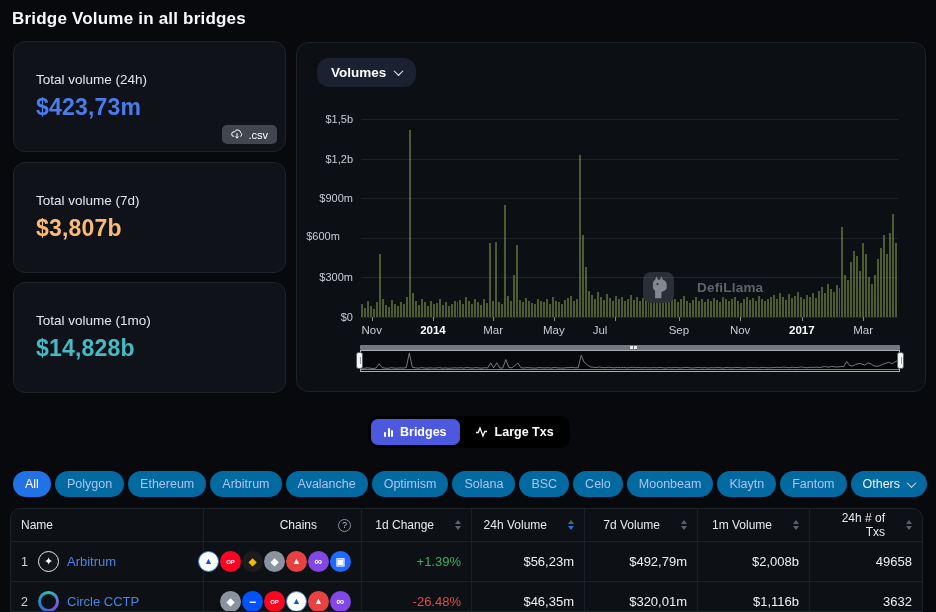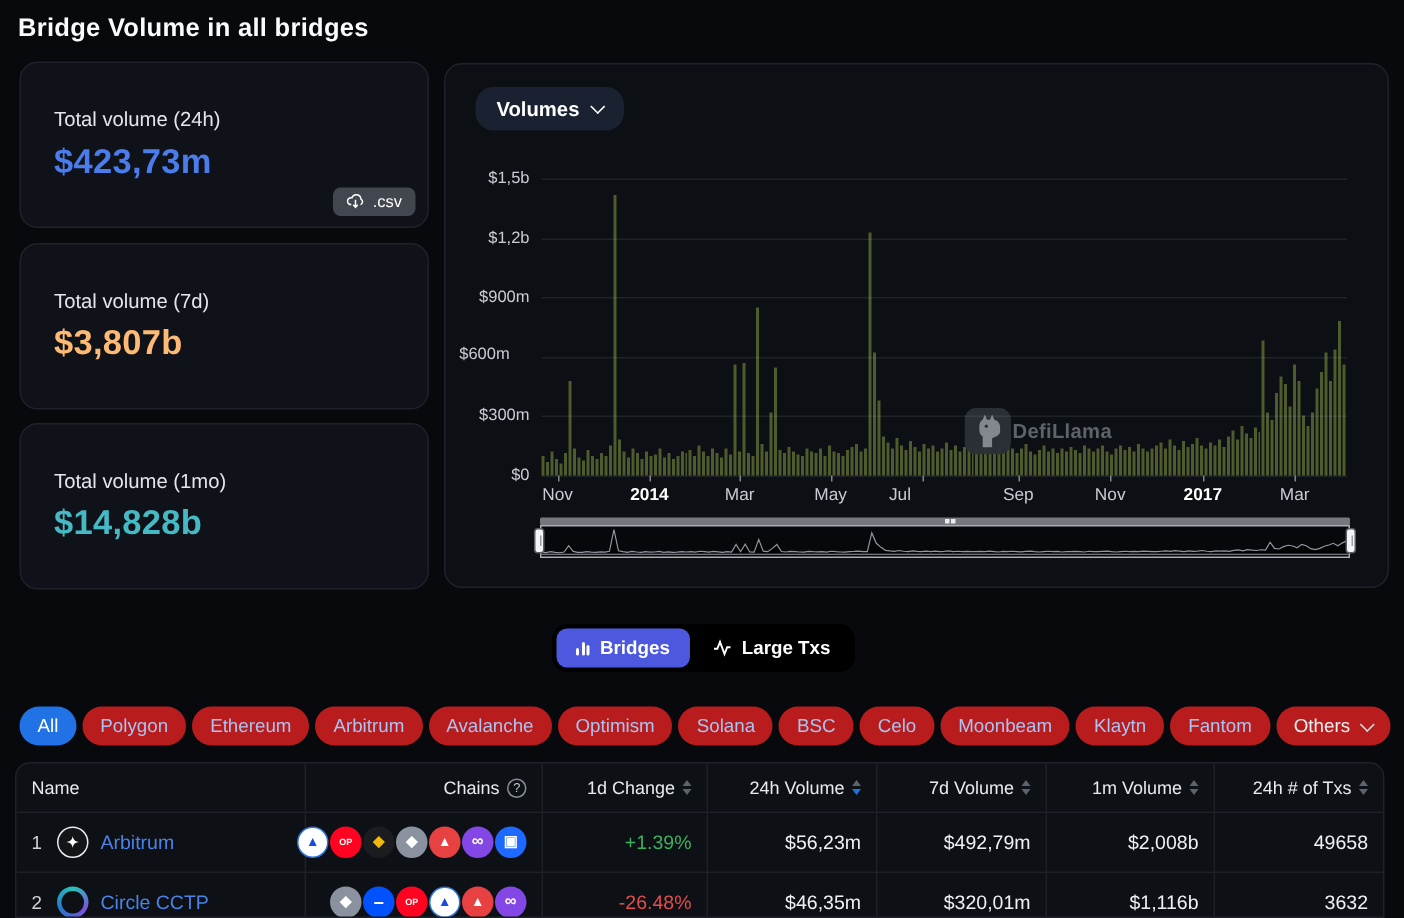--- a/index.html
+++ b/index.html
@@ -19,21 +19,21 @@
   .vol-pill { position:absolute; left:20px; top:15px; display:flex; align-items:center; gap:9px; background:#1a2130; border:none; border-radius:12px; padding:0 14px; height:29px; color:#fff; font-size:13.5px; font-weight:700; font-family:inherit; cursor:pointer; }
   .chev { width:7px; height:7px; border-right:1.6px solid #fff; border-bottom:1.6px solid #fff; transform:rotate(45deg) translate(-1px,-1px); display:inline-block; }
   .plot { position:absolute; left:64px; top:76px; width:537px; height:198px; }
   .gridline { position:absolute; left:0; width:537px; height:1px; background:rgba(160,168,180,.13); }
   .y-lab { position:absolute; right:545px; width:60px; text-align:right; font-size:11px; color:#c9cdd3; transform:translateY(-6px); }
   .bars { position:absolute; left:0; bottom:0; width:537px; height:198px; display:flex; align-items:flex-end; gap:1px; }
   .bar { flex:1 1 0; background:#4d5b2d; }
   .x-tick { position:absolute; width:1px; height:4px; top:198px; background:#83878d; }
   .x-lab { position:absolute; top:205px; transform:translateX(-50%); font-size:11.5px; color:#c9cdd3; white-space:nowrap; }
   .x-lab.bold { color:#ffffff; font-weight:700; }
-  .watermark { position:absolute; left:282px; top:153px; display:flex; align-items:center; gap:1px; opacity:.95; }
+  .watermark { position:absolute; left:282px; top:153px; display:flex; align-items:center; gap:23px; opacity:.95; }
   .wm-text { font-size:13.5px; font-weight:700; color:#63686f; letter-spacing:.2px; }
 
   
   .slider { position:absolute; left:60px; top:302px; width:546px; height:30px; }
   .slider-topbar { position:absolute; left:3px; right:3px; top:0; height:5px; background:#74787e; border-radius:1px; }
   .slider-grip { position:absolute; left:50%; top:1px; width:7px; height:3px; display:flex; gap:1px; }
   .slider-grip i { flex:1; background:#e8eaec; }
   .slider-box { position:absolute; left:3px; right:3px; top:5px; height:22px; border:1.4px solid #a9adb4; background:#07080b; overflow:hidden; }
   .slider-box svg { display:block; }
   .handle { position:absolute; top:7px; width:7px; height:17px; background:#f3f4f6; border:1px solid #5a5e64; border-radius:2.5px; }
@@ -42,32 +42,32 @@
 
   
   .toggle { position:absolute; left:368px; top:416px; background:#000; border-radius:10px; padding:3px; display:flex; gap:2px; }
   .tg-btn { display:flex; align-items:center; gap:7px; border:none; background:transparent; color:#fff; font-size:12.5px; font-weight:600; font-family:inherit; padding:6px 13px; border-radius:7px; cursor:pointer; }
   .tg-btn.active { background:#4c59df; }
   .bars-icon { display:inline-flex; align-items:flex-end; gap:1.5px; height:10px; }
   .bars-icon i { width:2px; background:#fff; border-radius:1px; }
 
   
   .pills { position:absolute; left:13px; right:13px; top:471px; display:flex; gap:4px; align-items:center; }
-  .pill { border:none; background:#b91c1c; color:#a9c4f2; font-size:12.5px; font-weight:500; font-family:inherit; padding:6px 12px; border-radius:14px; cursor:pointer; white-space:nowrap; }
+  .pill { border:none; background:#0369a1; color:#a9c4f2; font-size:12.5px; font-weight:500; font-family:inherit; padding:6px 12px; border-radius:14px; cursor:pointer; white-space:nowrap; }
   .pill.active { background:#2172e5; color:#fff; }
   .pill.others { margin-left:auto; color:#eef1f5; display:flex; align-items:center; gap:8px; }
   .pill.others .chev { border-color:#d6dae0; }
 
   
   .table { position:absolute; left:10px; top:508px; width:913px; height:104px; background:#0d1015; border:1px solid #1e222b; border-radius:10px 10px 0 0; overflow:hidden; }
   .trow { display:grid; grid-template-columns:192px 158px 110px 113px 113px 112px 113px; }
   .trow.head { height:32px; }
   .trow.body { height:40px; border-top:1px solid #1d2027; }
   .cell { display:flex; align-items:center; padding:0 10px; font-size:13px; color:#eef1f4; }
-  .cell.r { justify-content:flex-end; text-align:right; }
+  .cell.r { justify-content:flex-end; text-align:right;gap:16px; }
   .trow .cell + .cell { border-left:1px solid #1d2027; }
   .head .cell { font-size:12px; color:#e7eaee; font-weight:500; cursor:pointer; }
   .sort { display:inline-flex; flex-direction:column; gap:1.5px; margin-left:5px; }
   .sort i { width:0; height:0; border-left:3.5px solid transparent; border-right:3.5px solid transparent; }
   .sort .up { border-bottom:4px solid #5c636c; }
   .sort .dn { border-top:4px solid #5c636c; }
   .sort .dn.on { border-top-color:#2172e5; }
   .help { width:13px; height:13px; border:1px solid #8a9097; border-radius:50%; font-size:8.5px; color:#c6cad0; display:inline-flex; align-items:center; justify-content:center; margin-left:5px; }
   .rank { width:15px; font-size:12.5px; color:#cfd3d9; flex:none; }
   .blogo { width:21px; height:21px; border-radius:50%; flex:none; margin:0 8px 0 2px; display:flex; align-items:center; justify-content:center; }

